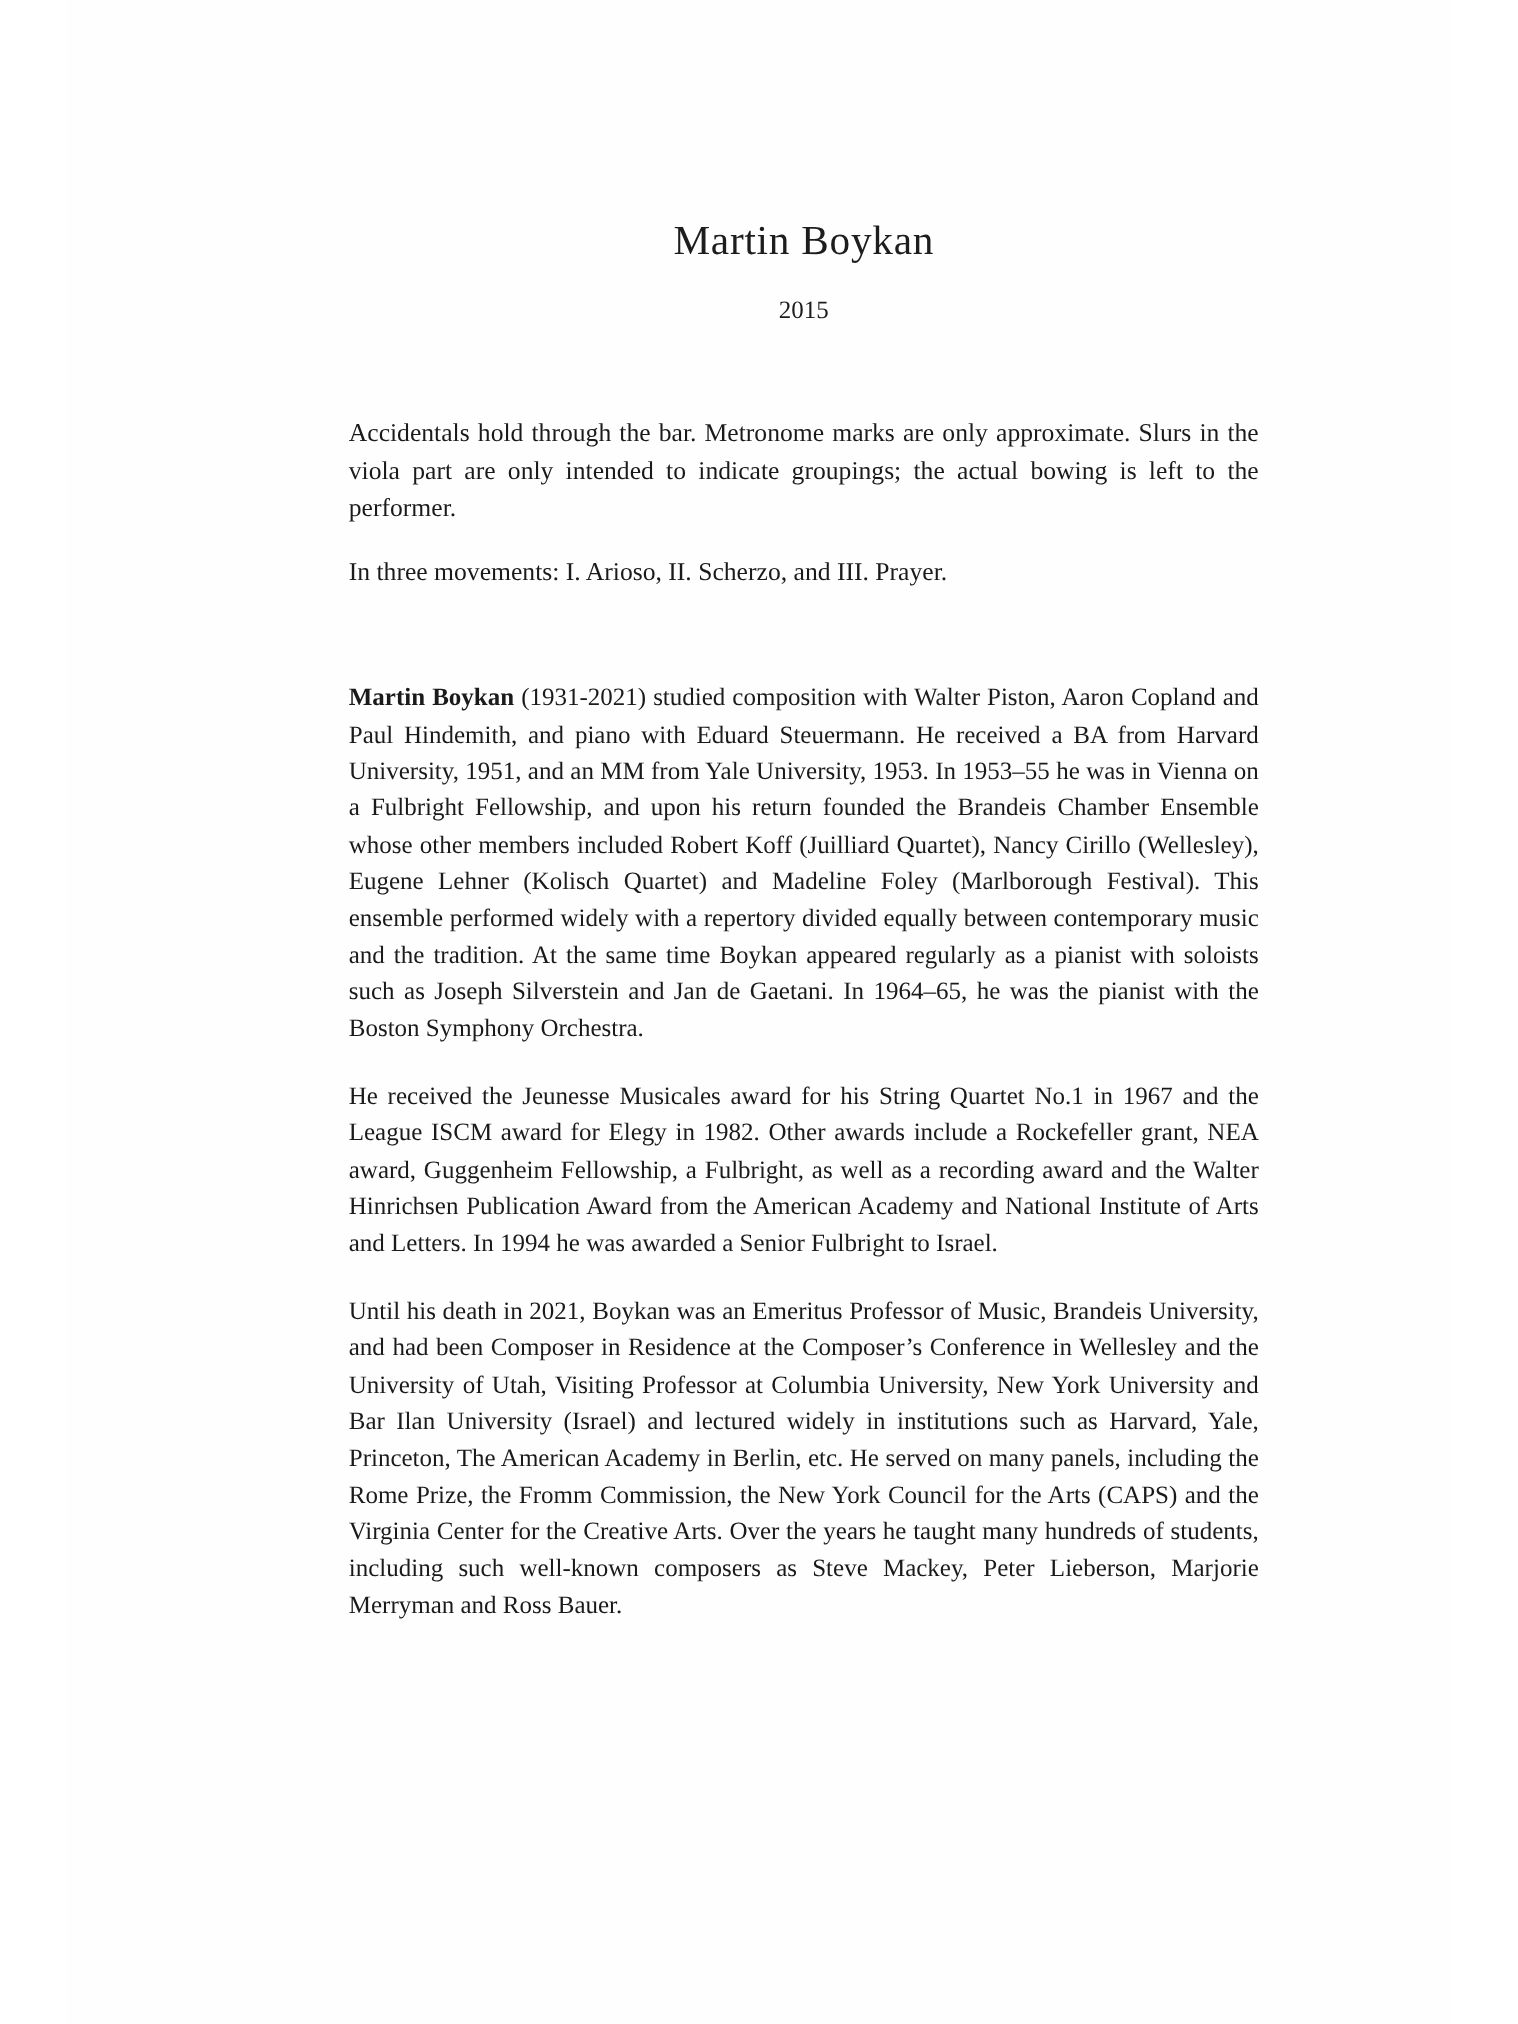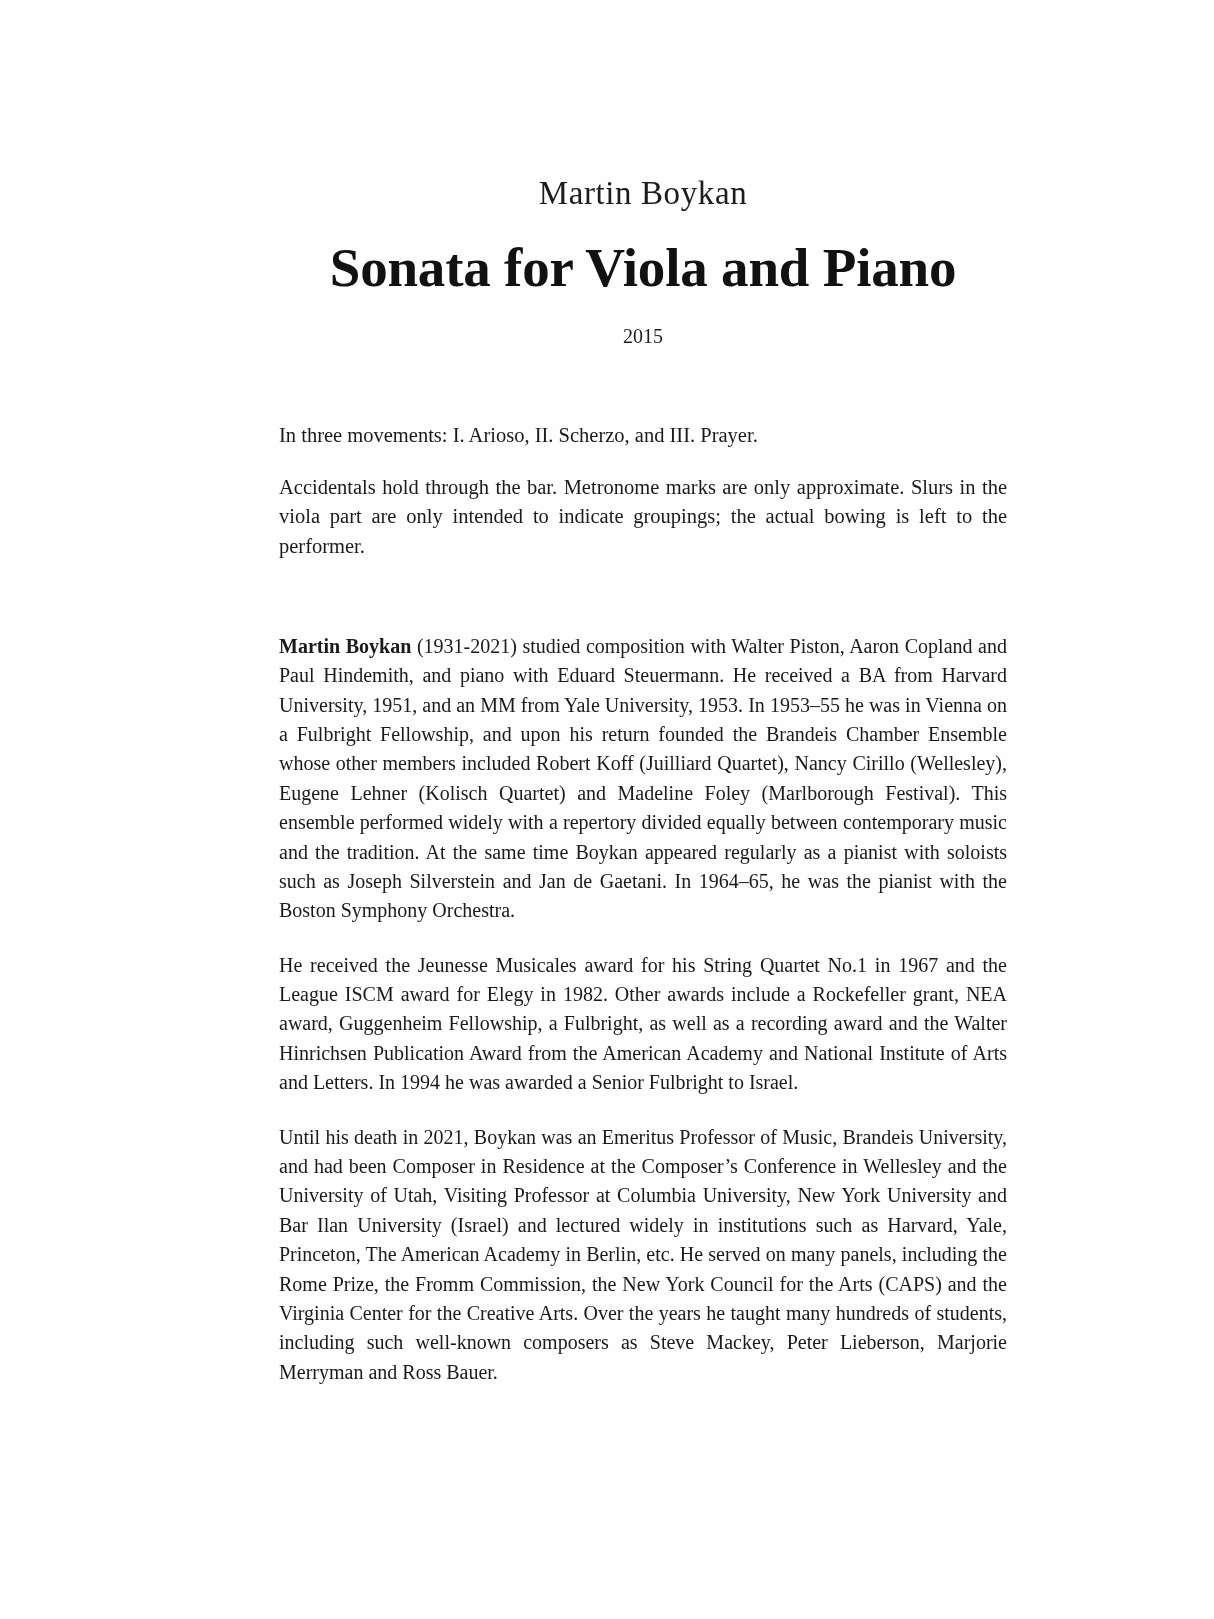--- a/index.html
+++ b/index.html
@@ -100,27 +100,26 @@
   }
 </style>
 </head>
 <body>
 
 <div class="page">
   <div class="content">
 
     <div class="titleblock">
       <div class="composer-name">Martin Boykan</div>
-      <div class="work-title">Sonata for Viola and Piano</div>
       <div class="work-year">2015</div>
     </div>
 
     <div class="notes">
+      <p class="note-line justified">Accidentals hold through the bar. Metronome marks are only approximate. Slurs in the viola part are only intended to indicate groupings; the actual bowing is left to the performer.</p>
       <p class="note-line">In three movements: I. Arioso, II. Scherzo, and III. Prayer.</p>
-      <p class="note-line justified">Accidentals hold through the bar. Metronome marks are only approximate. Slurs in the viola part are only intended to indicate groupings; the actual bowing is left to the performer.</p>
     </div>
 
     <div class="bio">
       <p class="bio-para"><span class="bio-lead">Martin Boykan</span><span> (1931-2021) studied composition with Walter Piston, Aaron Copland and Paul Hindemith, and piano with Eduard Steuermann. He received a BA from Harvard University, 1951, and an MM from Yale University, 1953. In 1953–55 he was in Vienna on a Fulbright Fellowship, and upon his return founded the Brandeis Chamber Ensemble whose other members included Robert Koff (Juilliard Quartet), Nancy Cirillo (Wellesley), Eugene Lehner (Kolisch Quartet) and Madeline Foley (Marlborough Festival). This ensemble performed widely with a repertory divided equally between contemporary music and the tradition. At the same time Boykan appeared regularly as a pianist with soloists such as Joseph Silverstein and Jan de Gaetani. In 1964–65, he was the pianist with the Boston Symphony Orchestra.</span></p>
       <p class="bio-para">He received the Jeunesse Musicales award for his String Quartet No.1 in 1967 and the League ISCM award for Elegy in 1982. Other awards include a Rockefeller grant, NEA award, Guggenheim Fellowship, a Fulbright, as well as a recording award and the Walter Hinrichsen Publication Award from the American Academy and National Institute of Arts and Letters. In 1994 he was awarded a Senior Fulbright to Israel.</p>
       <p class="bio-para">Until his death in 2021, Boykan was an Emeritus Professor of Music, Brandeis University, and had been Composer in Residence at the Composer’s Conference in Wellesley and the University of Utah, Visiting Professor at Columbia University, New York University and Bar Ilan University (Israel) and lectured widely in institutions such as Harvard, Yale, Princeton, The American Academy in Berlin, etc. He served on many panels, including the Rome Prize, the Fromm Commission, the New York Council for the Arts (CAPS) and the Virginia Center for the Creative Arts. Over the years he taught many hundreds of students, including such well-known composers as Steve Mackey, Peter Lieberson, Marjorie Merryman and Ross Bauer.</p>
     </div>
 
   </div>
 </div>

